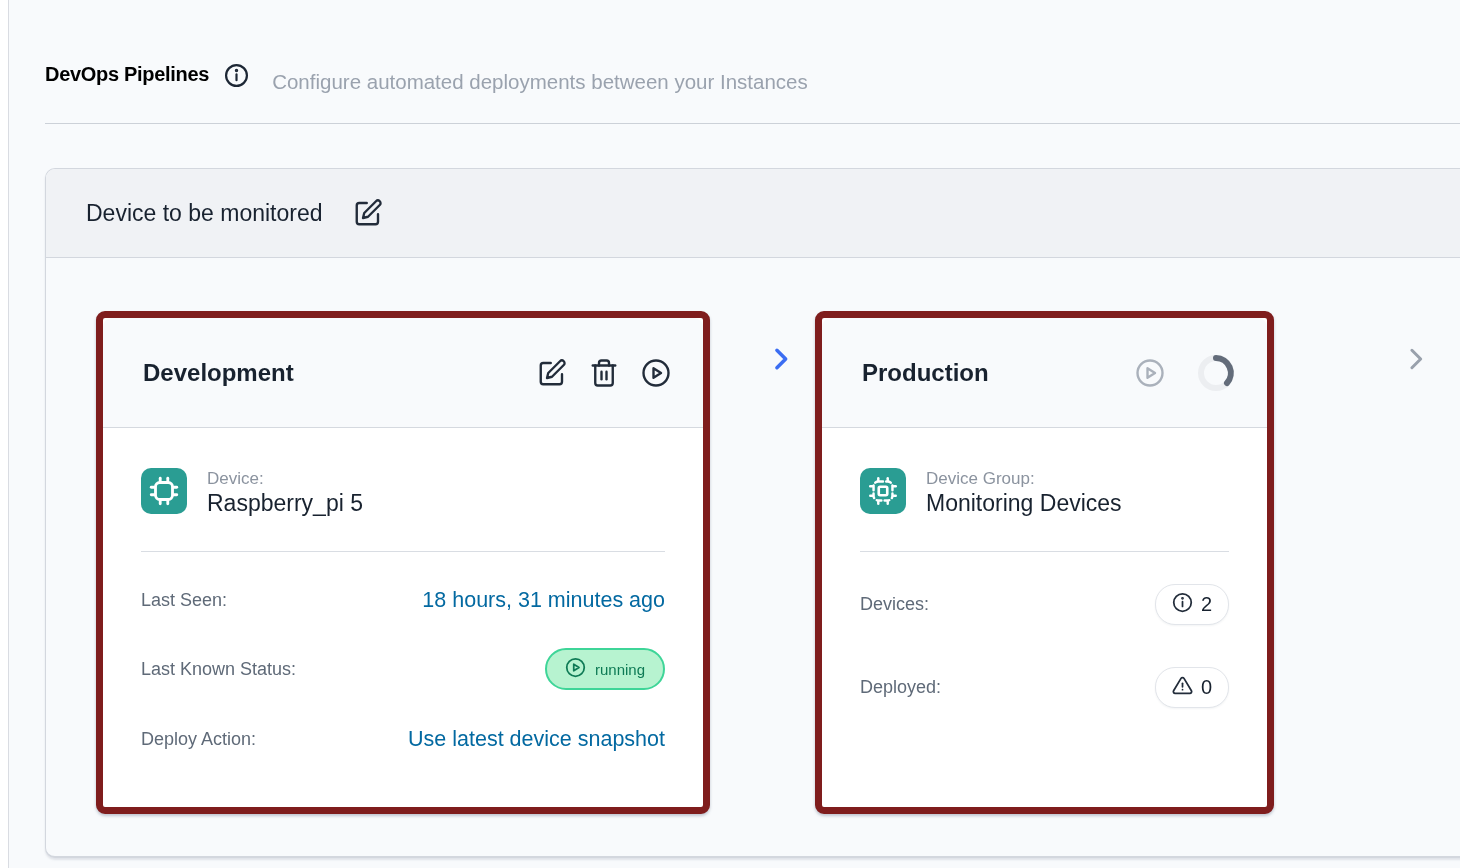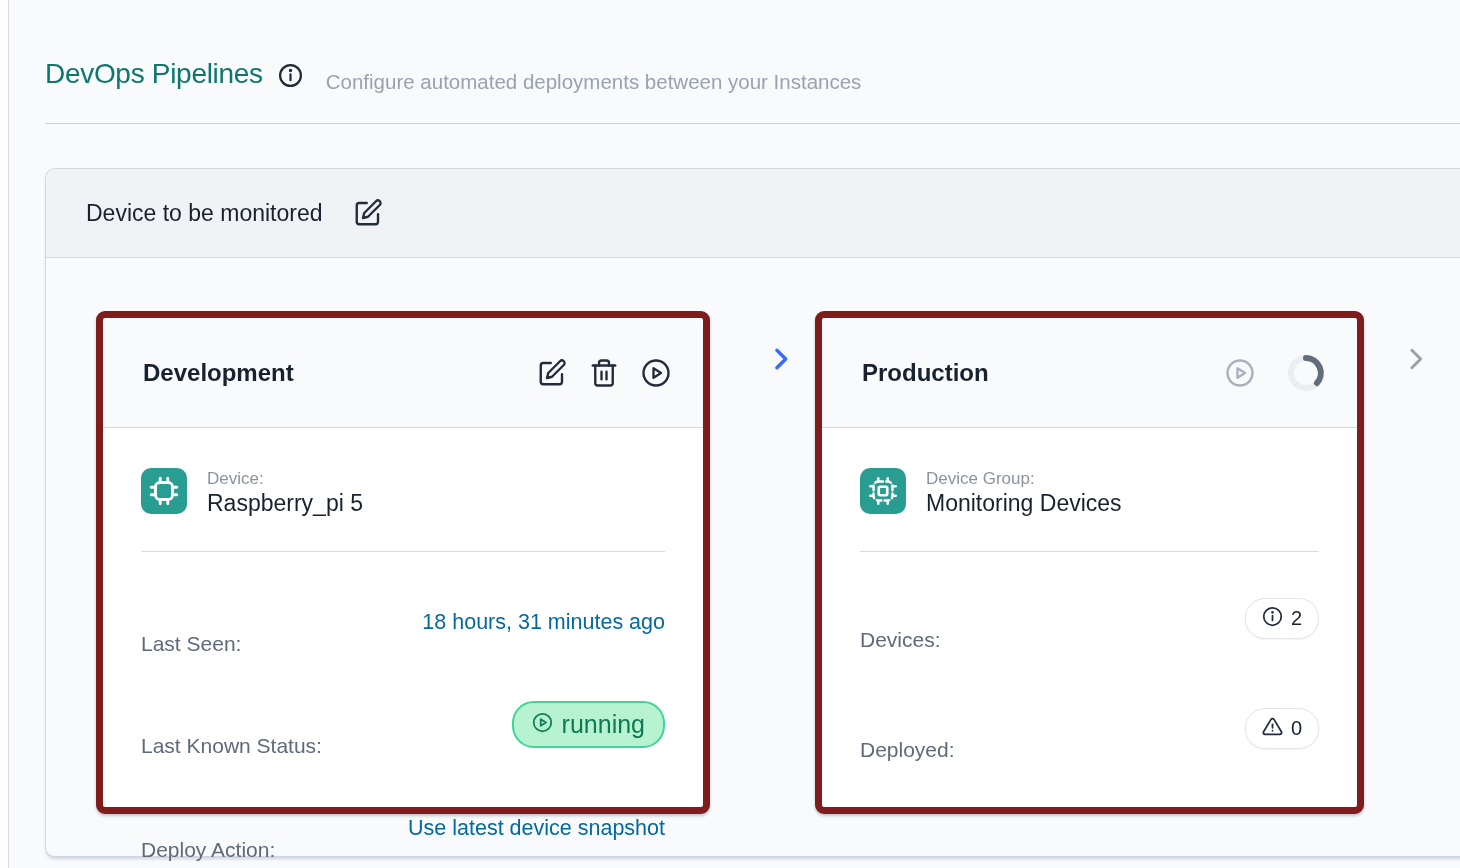--- a/index.html
+++ b/index.html
@@ -4,71 +4,71 @@
 <style>
   * { margin:0; padding:0; box-sizing:border-box; }
   html,body { width:1460px; height:868px; overflow:hidden; background:#ffffff;
     font-family:"Liberation Sans", sans-serif; }
   .stage { position:relative; width:1460px; height:868px; background:#ffffff; overflow:hidden; }
   .main-area { position:absolute; left:8px; top:0; right:0; bottom:0;
     background:#f8fafc; border-left:1px solid #d9dce2; }
 
   
   .page-header { position:absolute; left:36px; top:54px; display:flex; align-items:center; gap:15px; }
-  .page-title { font-size:28px; font-weight:400; color:#0f766e; letter-spacing:-0.3px; }
+  .page-title { font-size:20px; font-weight:700; color:#000000; letter-spacing:-0.3px; }
   .info-icon { width:25px; height:25px; color:#1d2735; margin-top:2px; }
   .page-subtitle { font-size:20.5px; color:#9aa2ae; font-weight:400; margin-left:8px; margin-top:16px; }
   .header-rule { position:absolute; left:36px; right:0; top:123px; border-top:1px solid #ccd1d8; }
 
   
   .panel { position:absolute; left:36px; top:168px; right:-20px; height:690px;
     border:1px solid #d3d7de; border-bottom-width:2px; border-radius:10px; background:#f8fafc;
     box-shadow:0 2px 2px rgba(180,186,198,0.35); }
   .panel-header { height:89px; background:#f0f2f5; border-bottom:1px solid #d3d7de;
     border-radius:9px 9px 0 0; display:flex; align-items:center; padding-left:40px; gap:30px; }
   .panel-title { font-size:23px; font-weight:500; color:#18222f; }
   .panel-edit-btn { width:30px; height:30px; color:#222c3a; cursor:pointer; background:none; border:none; padding:0; }
   .panel-edit-btn svg { width:30px; height:30px; }
   .panel-body { position:relative; height:599px; }
 
   
   .card { position:absolute; top:53px; height:503px; background:#ffffff;
     border:7px solid #7f1d1d; border-radius:9px; box-shadow:0 2px 3px rgba(125,135,155,0.45); }
   .card-dev  { left:50px;  width:614px; }
-  .card-prod { left:769px; width:549px; }
+  .card-prod { left:769px; width:459px; }
   .card-header { height:110px; display:flex; align-items:center;
     padding:0 32px 0 40px; background:#f8fafc; border-bottom:1px solid #d5d9df; border-radius:9px 9px 0 0; }
   .card-title { font-size:24px; font-weight:600; color:#18222f; flex:1; }
   .card-actions { display:flex; align-items:center; gap:22px; }
   .icon-btn { width:30px; height:30px; color:#222c3a; background:none; border:none; padding:0; cursor:pointer; }
   .icon-btn svg { width:30px; height:30px; display:block; }
   .icon-btn.disabled { color:#aab1bb; }
   .spinner { width:38px; height:38px; margin-left:10px; }
 
   .card-body { padding:0 38px; }
   .entity-row { display:flex; align-items:flex-start; gap:20px; padding-top:40px; }
   .chip-tile { width:46px; height:46px; border-radius:10px; background:#2a9d93;
     display:flex; align-items:center; justify-content:center; flex:none; }
   .chip-tile svg { width:34px; height:34px; color:#ffffff; }
   .entity-label { font-size:17px; color:#8b939f; line-height:1.25; }
   .entity-name  { font-size:23px; color:#18222f; line-height:1.3; }
   .body-divider { border-top:1px solid #d9dde3; margin-top:32px; }
 
   .kv-row { display:flex; align-items:center; justify-content:space-between; }
-  .kv-label { font-size:21px; color:#5f6a78;margin-top:44px; }
+  .kv-label { font-size:18px; color:#5f6a78; }
   .kv-value { font-size:21.5px; color:#0369a1; }
   .card-dev  .kv-row-1 { margin-top:36px; }
   .card-dev  .kv-row-2 { margin-top:34px; min-height:44px; }
   .card-dev  .kv-row-3 { margin-top:36px; }
   .card-prod .kv-row-1 { margin-top:32px; min-height:40px;text-align:center; }
   .card-prod .kv-row-2 { margin-top:42px; min-height:40px; }
 
   .status-badge { display:inline-flex; align-items:center; gap:9px;
     background:#b7f3d0; border:2px solid #3ed598; border-radius:22px;
-    padding:7px 18px; color:#0e7a55; font-size:25px; }
+    padding:7px 18px; color:#0e7a55; font-size:15px; }
   .status-badge svg { width:21px; height:21px; }
 
   .count-pill { display:inline-flex; align-items:center; gap:8px; background:#ffffff;
     border:1px solid #e2e5ea; border-radius:20px; padding:7px 16px;
     box-shadow:0 1px 2px rgba(25,35,55,0.05); cursor:pointer; }
   .count-pill svg { width:21px; height:21px; color:#222c3a; }
   .count-pill .count { font-size:20px; color:#18222f; }
 
   .flow-chevron { position:absolute; top:87px; width:28px; height:28px; }
   .flow-chevron.blue { left:721px; color:#3b6df2; }

